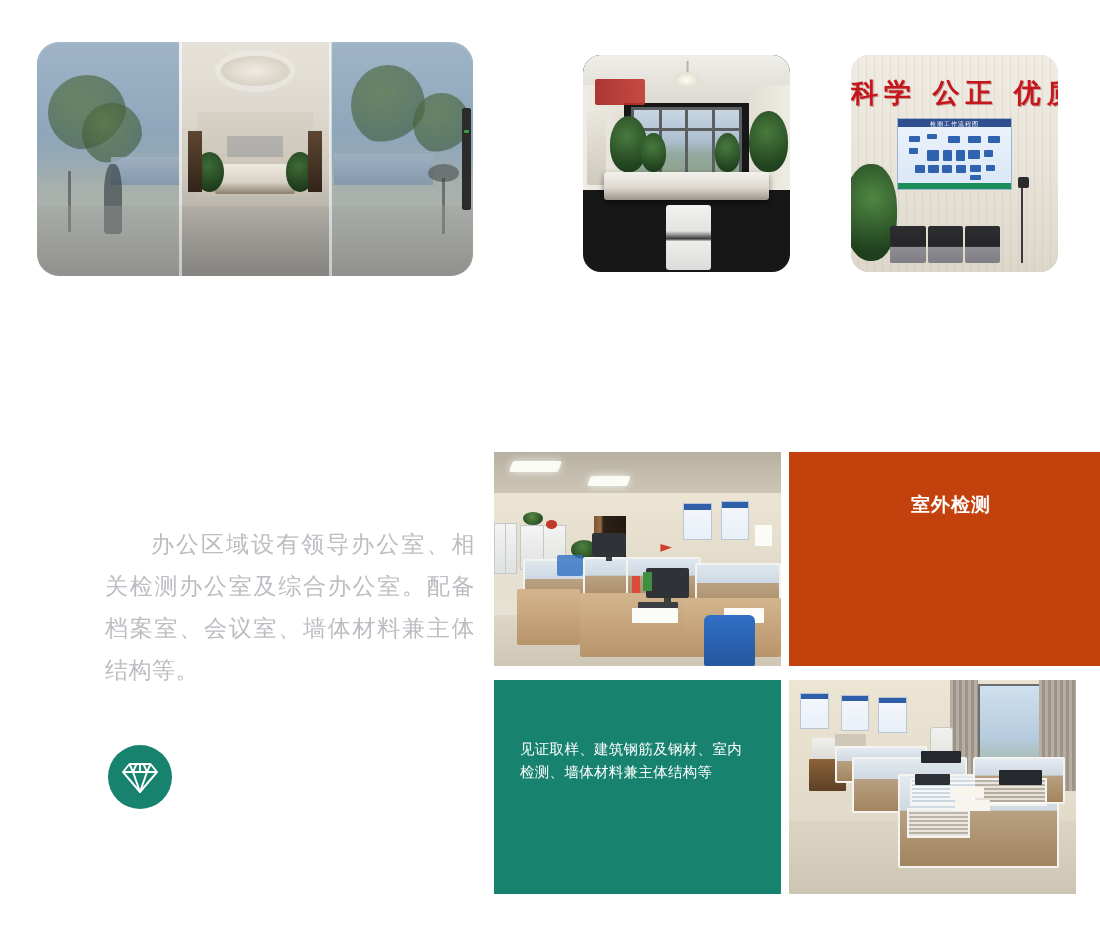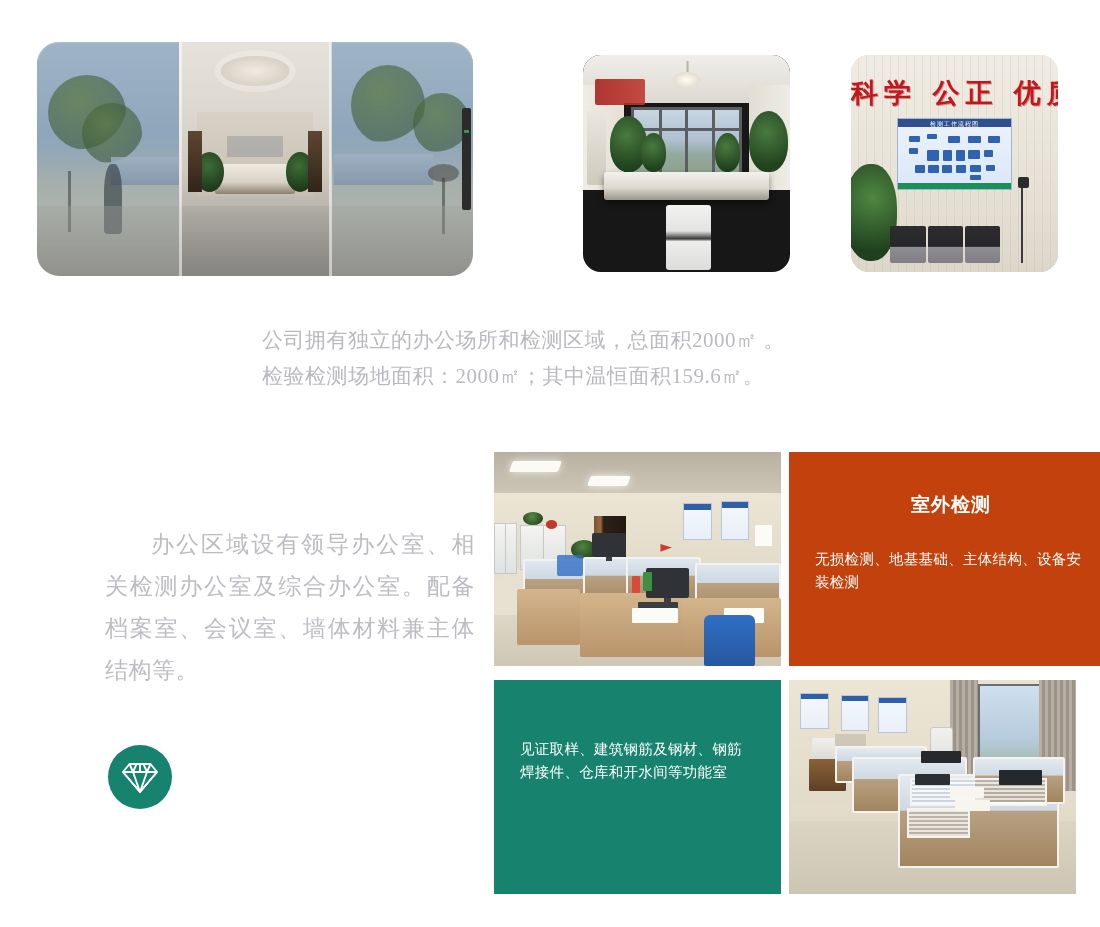--- a/index.html
+++ b/index.html
@@ -339,22 +339,20 @@
       <div class="wl-node" style="left:78%; top:66%; width:8%;  height:9%;"></div>
     </div>
     <div class="wl-plant"></div>
     <div class="wl-stand"></div>
     <div class="wl-cam"></div>
     <div class="wl-chair" style="left:19%"></div>
     <div class="wl-chair" style="left:37%"></div>
     <div class="wl-chair" style="left:55%"></div>
   </div>
 
-  <div id="caption">公司拥有独立的办公场所和检测区域，总面积2000㎡ 。
-检验检测场地面积：2000㎡；其中温恒面积159.6㎡。</div>
 
   <div id="body-text">办公区域设有领导办公室、相关检测办公室及综合办公室。配备档案室、会议室、墙体材料兼主体结构等。</div>
 
   <div id="diamond-badge">
     <span>
       <svg width="38" height="33" viewBox="0 0 38 33" aria-hidden="true">
         <g fill="none" stroke="#ffffff" stroke-width="1.9" stroke-linejoin="round">
           <path d="M2 11 L8.5 3 L29.5 3 L36 11 L19 31 Z"></path>
           <path d="M2 11 L36 11"></path>
           <path d="M8.5 3 L12 11 L19 31 L26 11 L29.5 3"></path>
@@ -398,27 +396,26 @@
     <div class="of-paper" style="left:80%; top:73%; width:14%; height:7%;"></div>
     <div class="of-chairblue" style="left:73%; top:76%; width:18%; height:24%;"></div>
     <div class="abs" style="left:22%; top:48%; width:9%; height:10%; background:#2f6fc4; opacity:.8; border-radius:2px;"></div>
     <div class="abs" style="left:48%; top:58%; width:3%; height:8%; background:#d94a3a; border-radius:1px;"></div>
     <div class="abs" style="left:52%; top:56%; width:3%; height:9%; background:#3f8f43; border-radius:1px;"></div>
   </div>
 
   <div class="cell" id="cell-outdoor">
     <div class="card-inner">
       <div class="card-title">室外检测</div>
-      <div class="card-desc">无损检测、地基基础、主体结构、设备安装检测</div>
     </div>
   </div>
 
   <div class="cell" id="cell-indoor">
     <div class="card-inner">
-      <div class="card-desc">见证取样、建筑钢筋及钢材、钢筋焊接件、仓库和开水间等功能室</div>
+      <div class="card-desc">见证取样、建筑钢筋及钢材、室内检测、墙体材料兼主体结构等</div>
     </div>
   </div>
 
   <div class="cell" id="cell-lab-photo">
     <div class="lb-bg"></div>
     <div class="lb-wall"></div>
     <div class="lb-window"></div>
     <div class="lb-curtain" style="right:34%;"></div>
     <div class="lb-curtain" style="right:0%; width:13%;"></div>
     <div class="lb-cert" style="left:4%;  top:6%;  width:10%; height:17%;"></div>

